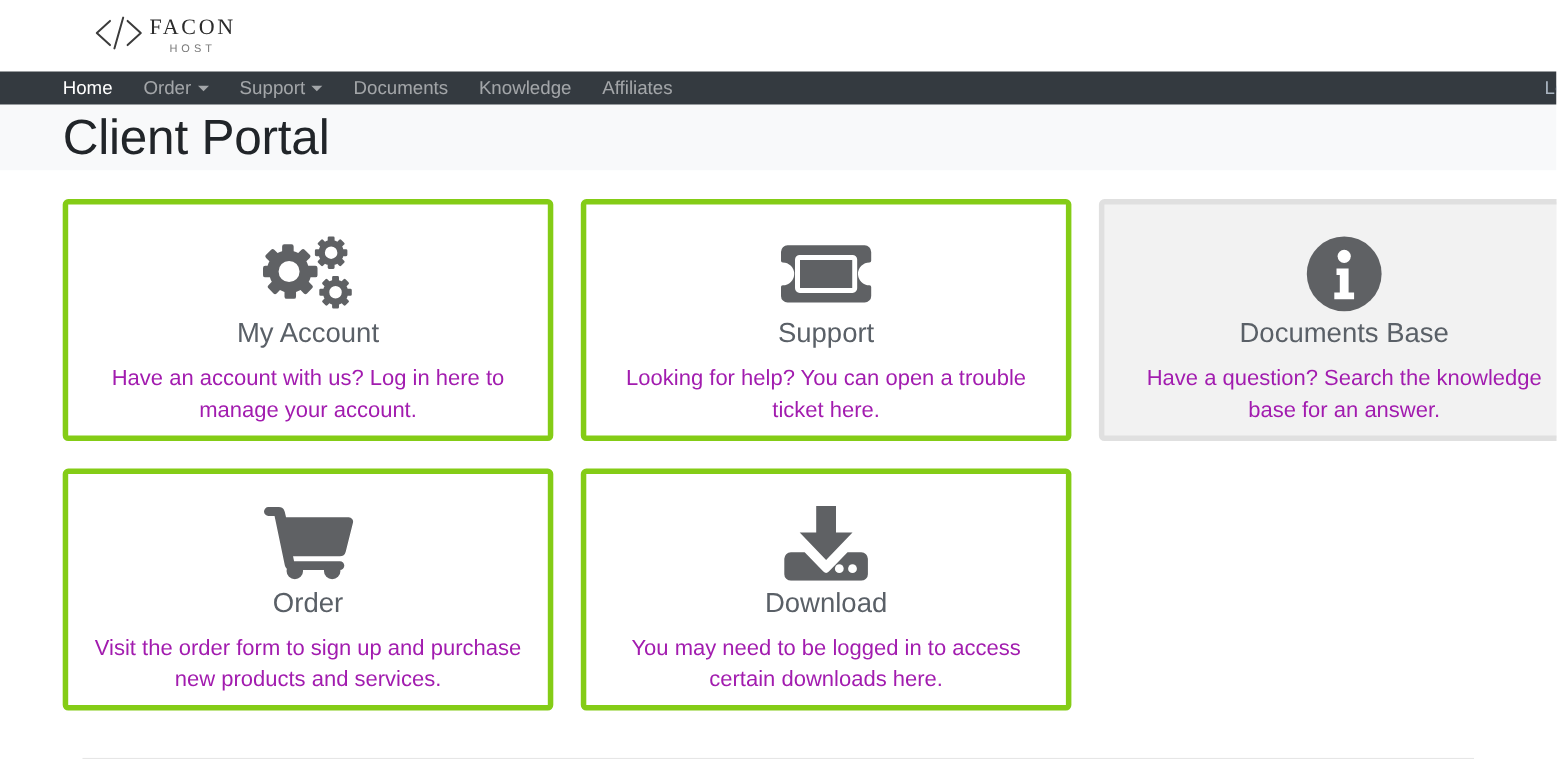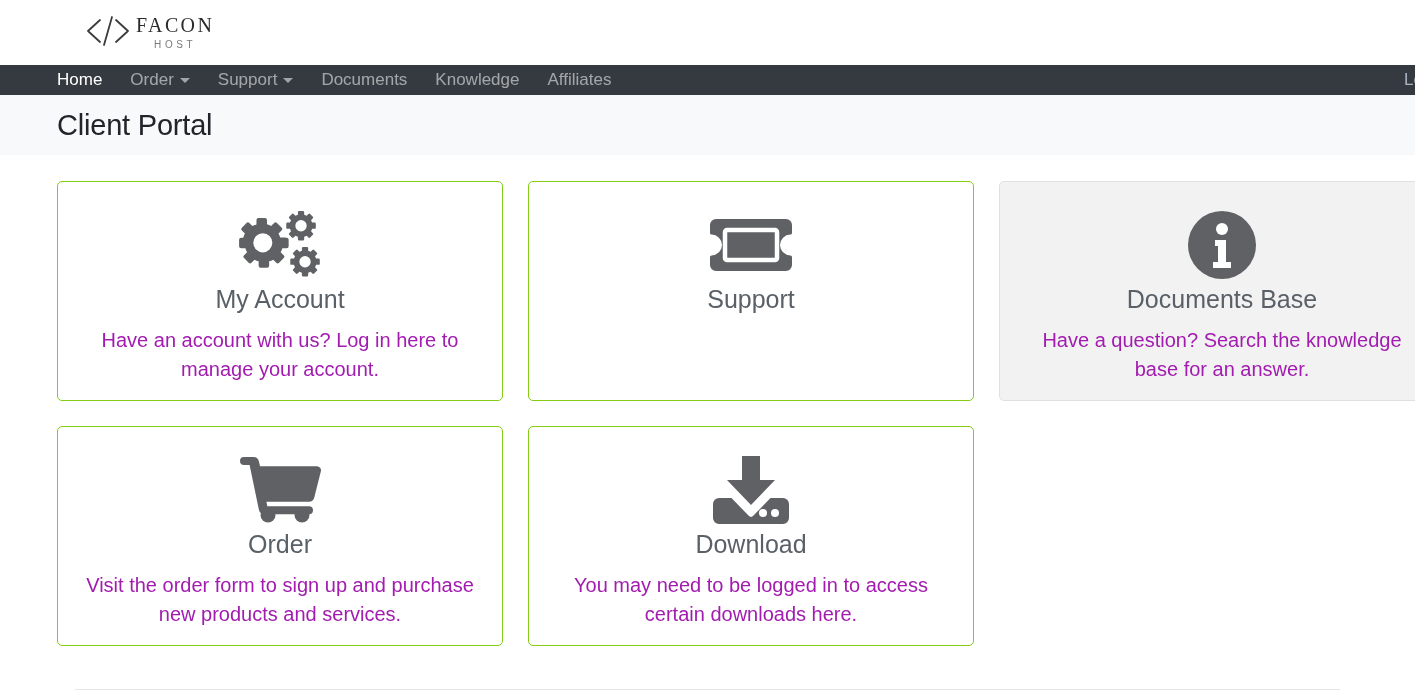--- a/index.html
+++ b/index.html
@@ -99,41 +99,41 @@
 
   
   .jumbotron {
     height: 60px;
     background: #f8f9fa;
     display: flex;
     align-items: center;
     padding-left: 57px;
   }
   .page-title {
-    font-size: 29px;
+    font-size: 45px;
     font-weight: 400;
     color: #212529;
     margin: 0;
     letter-spacing: -0.2px;
   }
 
   
   .content {
     padding: 26px 0 0 57px;
     background: #ffffff;
   }
   .card-row {
     display: flex;
     gap: 25px;
     margin-bottom: 25px;
   }
   .card {
     width: 446px;
     height: 220px;
-    border: 1px solid #84cc16;
+    border: 5px solid #84cc16;
     border-radius: 5px;
     background: #ffffff;
     display: flex;
     flex-direction: column;
     align-items: center;
     padding: 26px 22px 0 22px;
     text-decoration: none;
     flex: 0 0 auto;
   }
   .card.hovered { background: #f2f2f2; border-color: #e0e0e0; }
@@ -239,20 +239,21 @@
     </a>
 
     <a class="card" href="#">
       <span class="card-icon">
         <svg width="86" height="56" viewBox="0 0 86 56" aria-hidden="true">
           <path d="M8 2 h70 a6 6 0 0 1 6 6 v8 a1.6 1.6 0 0 1-1.6 1.6 a10.4 10.4 0 0 0 0 20.8 A1.6 1.6 0 0 1 84 40 v8 a6 6 0 0 1-6 6 H8 a6 6 0 0 1-6-6 v-8 a1.6 1.6 0 0 1 1.6-1.6 a10.4 10.4 0 0 0 0-20.8 A1.6 1.6 0 0 1 2 16 V8 a6 6 0 0 1 6-6 z" fill="#5f6164"></path>
           <rect x="17" y="13" width="52" height="30" rx="2" fill="none" stroke="#ffffff" stroke-width="4.5"></rect>
         </svg>
       </span>
       <div class="card-title">Support</div>
+      <p class="card-text">Looking for help? You can open a trouble ticket here.</p>
     </a>
 
     <a class="card hovered" href="#">
       <span class="card-icon">
         <svg width="70" height="70" viewBox="0 0 70 70" aria-hidden="true">
           <circle cx="35" cy="35" r="34" fill="#5f6164"></circle>
           <circle cx="35" cy="19" r="6" fill="#ffffff"></circle>
           <path d="M28 30 h11 v22 h5 v6 H26 v-6 h5 V36 h-3 z" fill="#ffffff"></path>
         </svg>
       </span>

